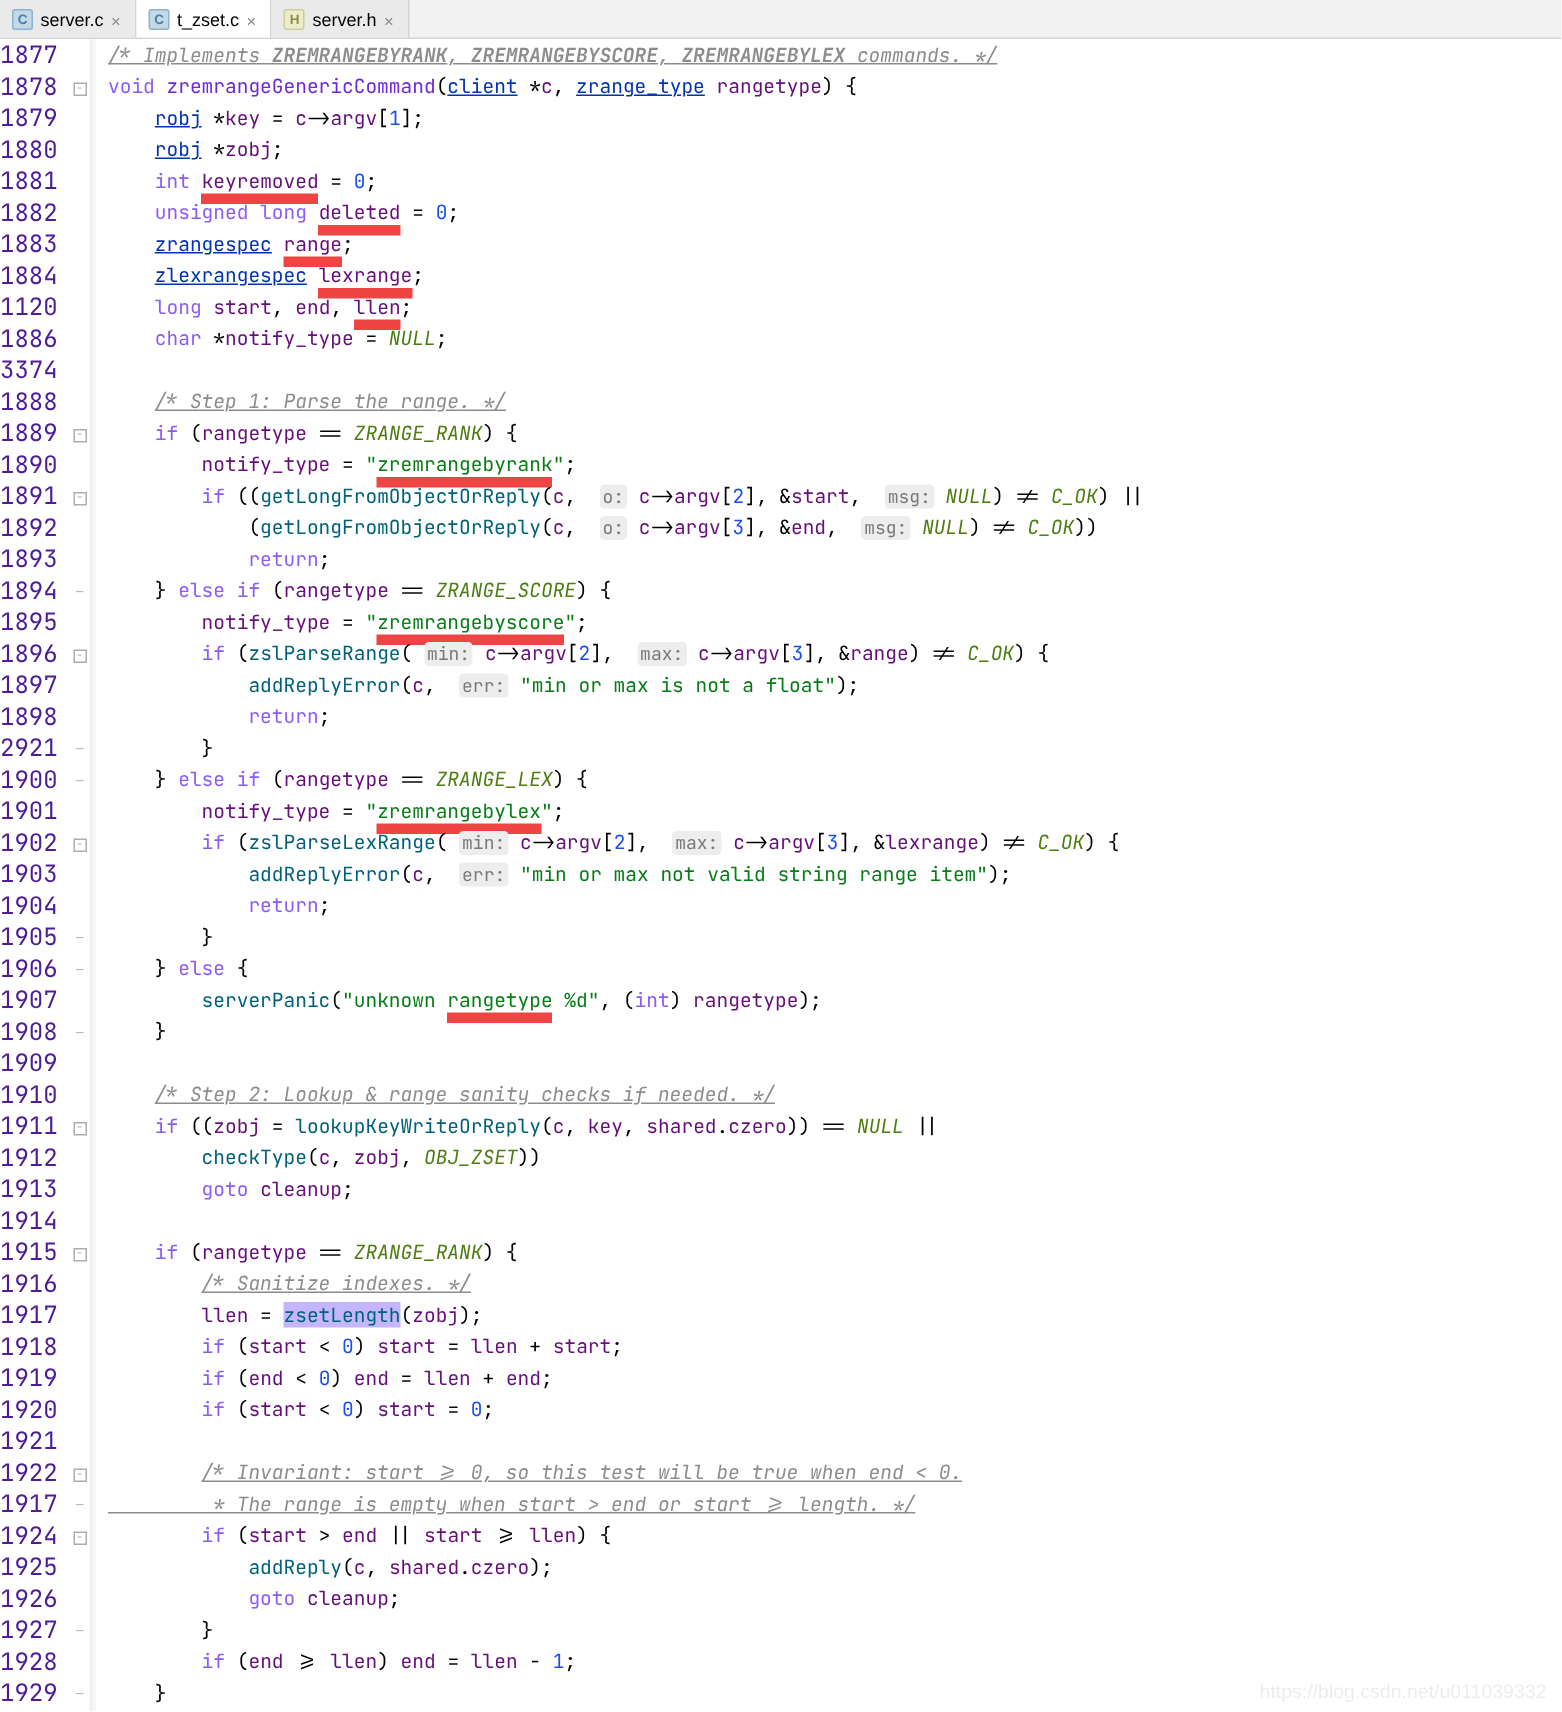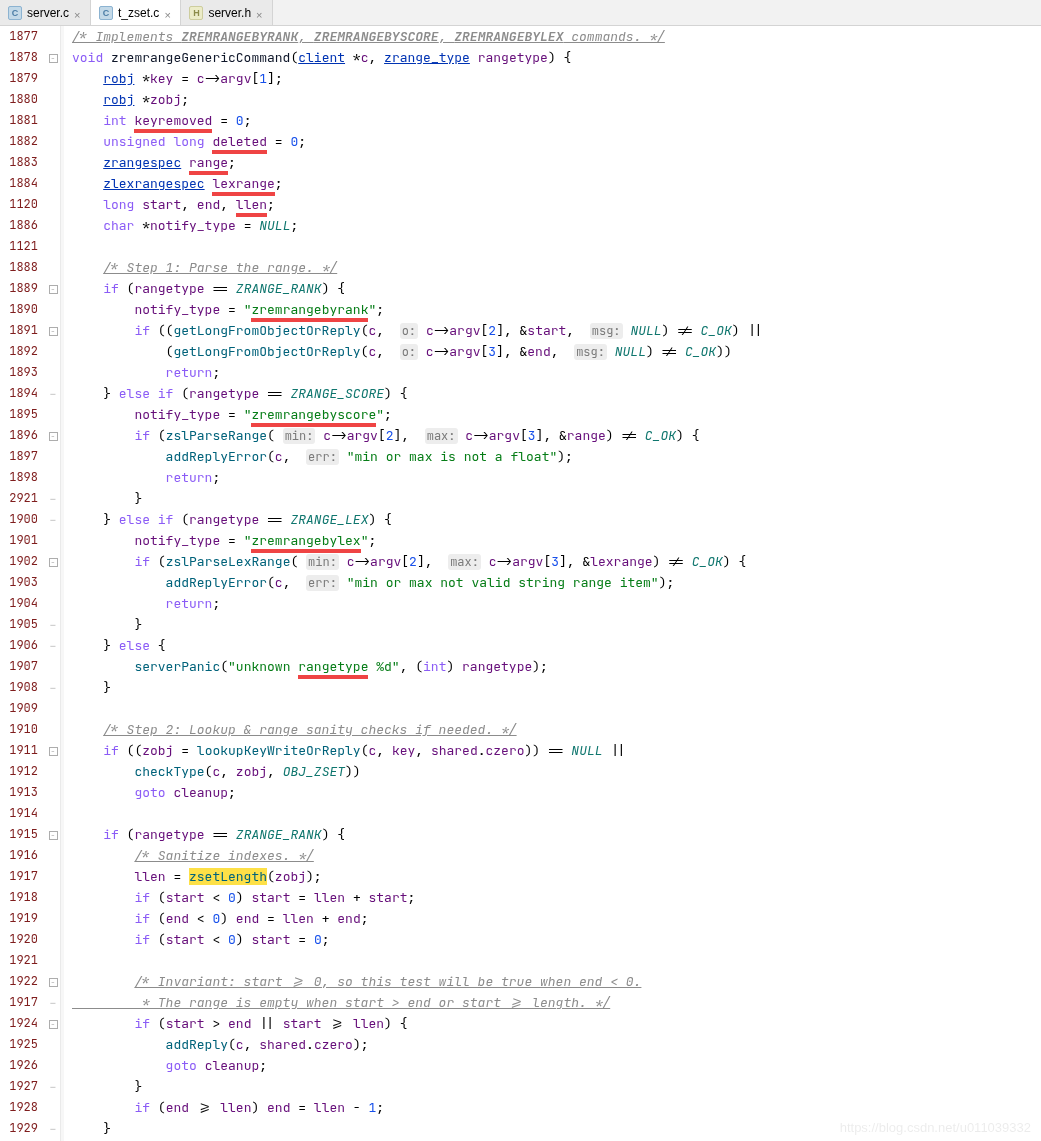--- a/index.html
+++ b/index.html
@@ -57,24 +57,24 @@
 
   
   .editor {
     display: flex;
     height: calc(100% - 26px);
     line-height: 21px;
   }
   .gutter-lines {
     width: 46px;
     background: #ffffff;
-    color: #7f1d1d;
+    color: #4c1d95;
     text-align: right;
     padding-right: 8px;
-    font-size: 12px;
+    font-size: 16px;
     user-select: none;
     border-right: 0;
   }
   .gutter-fold {
     width: 14px;
     background: #ffffff;
     color: #adadad;
     font-size: 10px;
     text-align: center;
     position: relative;
@@ -103,29 +103,29 @@
     white-space: pre;
     padding-left: 8px;
     font-size: 13px;
   }
   .row { height: 21px; }
 
   
   .kw { color: #8b5cf6; }
   .type { color: #0033b3; text-decoration: underline; }
   .fn { color: #00627a; margin-top: 13px; }
-  .fn-def { color: #0f172a; }
+  .fn-def { color: #6d28d9; }
   .var { color: #660e7a; }
   .num { color: #1750eb; }
   .str { color: #067d17; }
   .cmt { color: #8c8c8c; font-style: italic; text-decoration: underline; }
-  .macro { color: #0f766e; font-style: italic; }
+  .macro { color: #4d7c0f; font-style: italic; }
   .param-hint { background: #ededed; color: #7a7a7a; padding: 0 2px; border-radius: 3px; font-size: 12px; font-style: normal; }
-  .underline-w { border-bottom: 4px solid #ef4444; }
-  .highlight-y { background: #fde047; }
+  .underline-w { border-bottom: 7px solid #ef4444; }
+  .highlight-y { background: #c4b5fd; }
   .doc-b { color: #8c8c8c; font-style: italic; font-weight: bold; }
 
   .watermark {
     position: absolute;
     bottom: 6px;
     right: 10px;
     font-family: sans-serif;
     font-size: 13px;
     color: rgba(0,0,0,0.08);
   }
@@ -156,21 +156,21 @@
       <div class="row">1877</div>
       <div class="row">1878</div>
       <div class="row">1879</div>
       <div class="row">1880</div>
       <div class="row">1881</div>
       <div class="row">1882</div>
       <div class="row">1883</div>
       <div class="row">1884</div>
       <div class="row">1120</div>
       <div class="row">1886</div>
-      <div class="row">1121</div>
+      <div class="row">3374</div>
       <div class="row">1888</div>
       <div class="row">1889</div>
       <div class="row">1890</div>
       <div class="row">1891</div>
       <div class="row">1892</div>
       <div class="row">1893</div>
       <div class="row">1894</div>
       <div class="row">1895</div>
       <div class="row">1896</div>
       <div class="row">1897</div>

